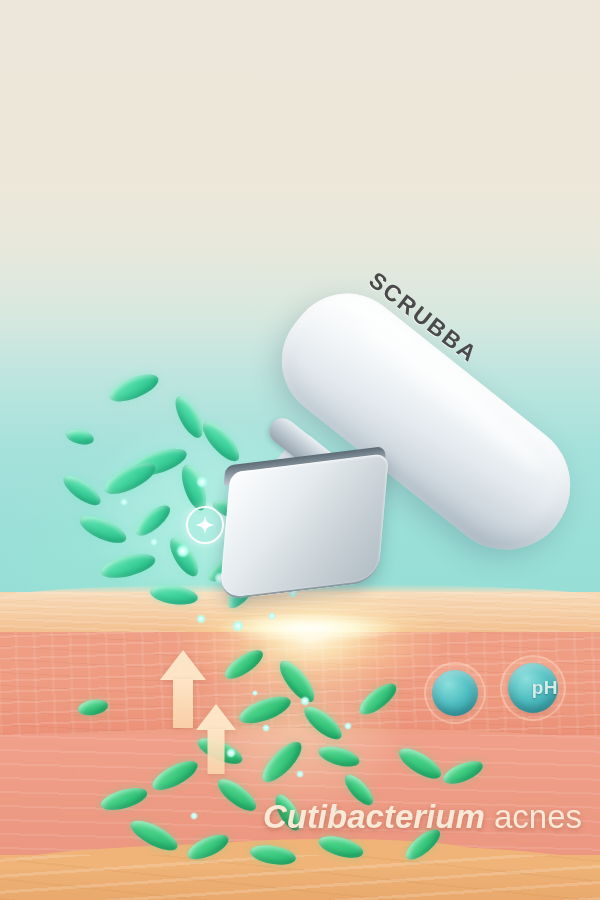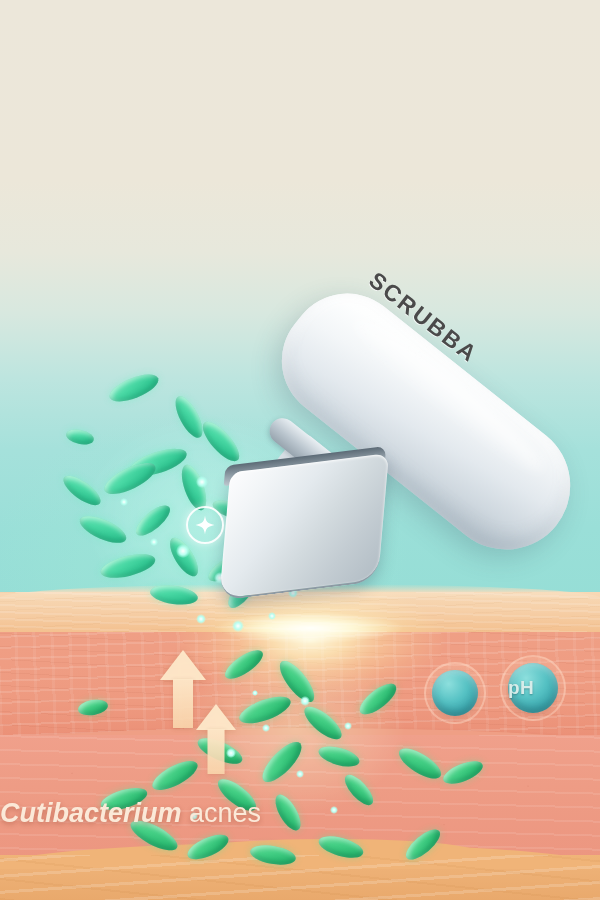--- a/index.html
+++ b/index.html
@@ -241,33 +241,33 @@
   .sensor-badge .halo {
     position:absolute; inset:0; border-radius:50%;
     background:radial-gradient(circle at 50% 45%, rgba(255,225,205,.55), rgba(255,210,185,.18) 62%, rgba(255,210,185,0) 78%);
     border:2px solid rgba(255,226,206,.40);
   }
   .sensor-badge .dome {
     position:absolute; left:8px; top:8px; right:8px; bottom:8px;
     border-radius:50%;
     background:radial-gradient(circle at 36% 30%, #8ddfdd 0%, #56c2c4 42%, #3aa6ad 72%, #2d8c96 100%);
     box-shadow:inset 0 -4px 9px rgba(15,70,80,.38), inset 0 3px 7px rgba(255,255,255,.45), 0 2px 6px rgba(120,60,45,.22);
-    display:flex; align-items:center; justify-content:flex-start;
+    display:flex; align-items:center; justify-content:flex-end;
   }
   .sensor-badge .dome-label {
     font-size:19px; font-weight:bold; color:#d6ece9; letter-spacing:.5px;
     text-shadow:0 1px 2px rgba(20,70,80,.45);
   }
   #badge-plain { left:424px; top:662px; width:62px; height:62px; }
   #badge-ph    { left:500px; top:655px; width:66px; height:66px; }
 
   
   #caption {
     position:absolute; left:0; top:798px; width:600px;
-    text-align:left; font-size:27px; color:#fbe9d8;
+    text-align:right; font-size:33px; color:#fbe9d8;
     text-shadow:0 2px 5px rgba(140,60,40,.38);
     padding-right:18px;
   }
   #caption i { font-style:italic; font-weight:bold; }
   #caption span.sp { font-style:normal; font-weight:normal; }
 
   
   .bact {
     position:absolute; border-radius:50%;
   }

